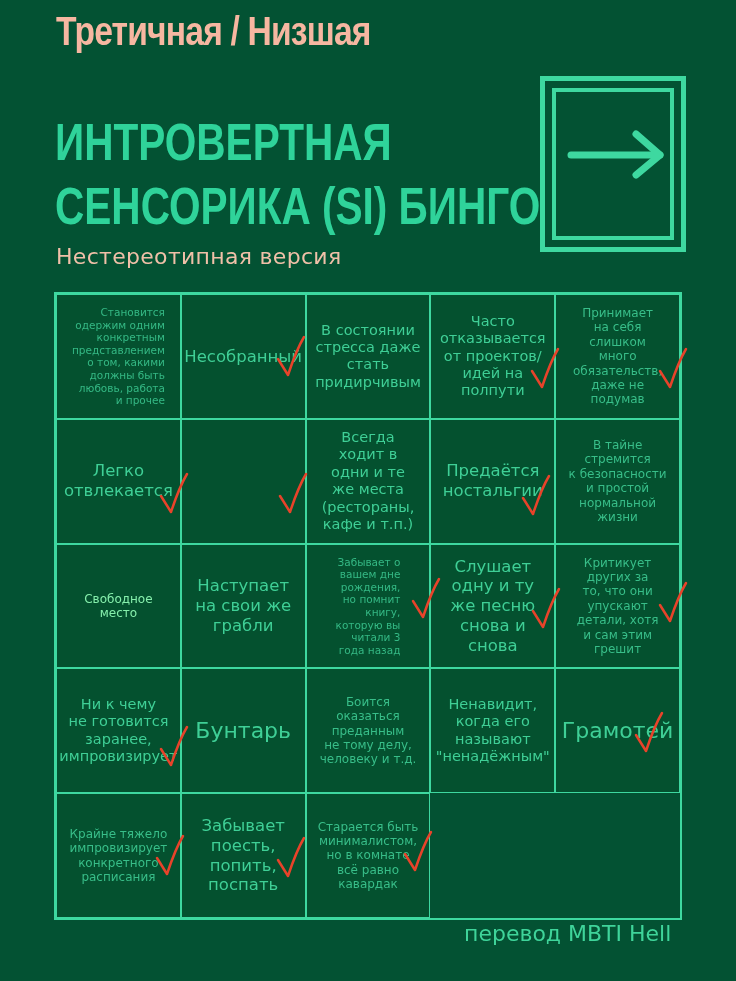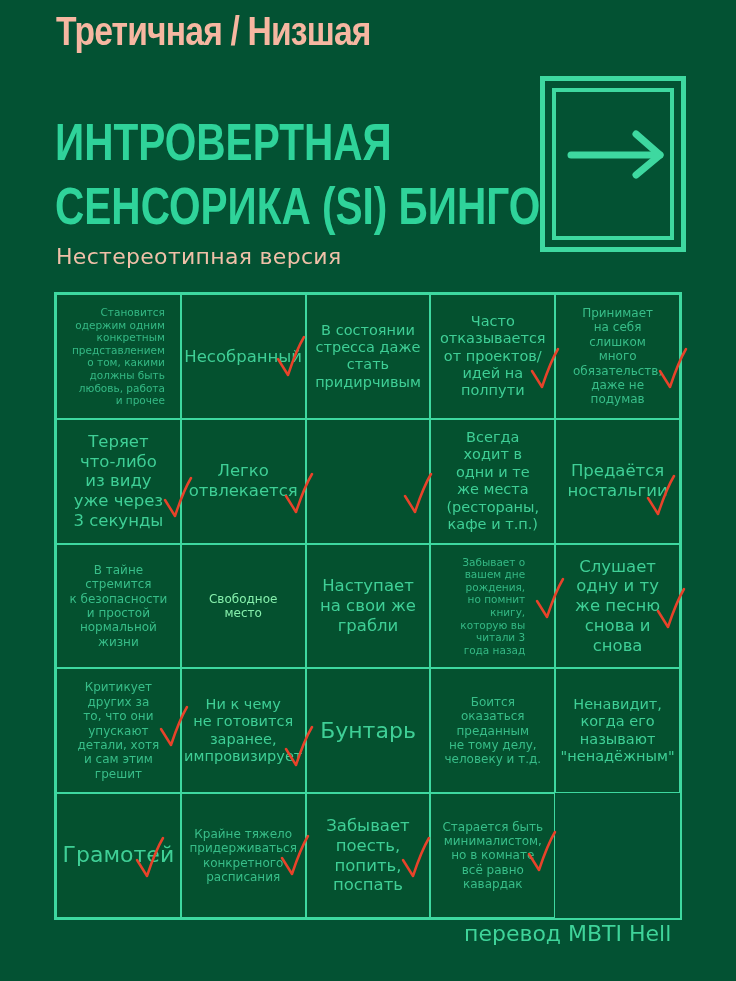--- a/index.html
+++ b/index.html
@@ -114,27 +114,20 @@
 полпути</span><svg class="check" viewBox="0 0 34 46" style="left: 97px; top: 50px;">
         <path d="M4 26 L14 42 C 18 30, 24 14, 30 4"></path>
       </svg></div>
     <div class="cell"><span class="txt s-sm">Принимает
 на себя
 слишком
 много
 обязательств,
 даже не
 подумав</span><svg class="check" viewBox="0 0 34 46" style="left: 100px; top: 50px;">
-        <path d="M4 26 L14 42 C 18 30, 24 14, 30 4"></path>
-      </svg></div>
-    <div class="cell"><span class="txt s-lg">Теряет
-что-либо
-из виду
-уже через
-3 секунды</span><svg class="check" viewBox="0 0 34 46" style="left: 104px; top: 54px;">
         <path d="M4 26 L14 42 C 18 30, 24 14, 30 4"></path>
       </svg></div>
     <div class="cell"><span class="txt s-lg">Легко
 отвлекается</span><svg class="check" viewBox="0 0 34 46" style="left: 100px; top: 50px;">
         <path d="M4 26 L14 42 C 18 30, 24 14, 30 4"></path>
       </svg></div>
     <div class="cell"><svg class="check" viewBox="0 0 34 46" style="left: 94px; top: 50px;">
         <path d="M4 26 L14 42 C 18 30, 24 14, 30 4"></path>
       </svg></div>
     <div class="cell"><span class="txt s-md">Всегда
@@ -197,21 +190,21 @@
 не тому делу,
 человеку и т.д.</span></div>
     <div class="cell"><span class="txt s-md">Ненавидит,
 когда его
 называют
 "ненадёжным"</span></div>
     <div class="cell"><span class="txt s-xl">Грамотей</span><svg class="check" viewBox="0 0 34 46" style="left: 76px; top: 40px;">
         <path d="M4 26 L14 42 C 18 30, 24 14, 30 4"></path>
       </svg></div>
     <div class="cell"><span class="txt s-sm">Крайне тяжело
-придерживаться
+импровизирует
 конкретного
 расписания</span><svg class="check" viewBox="0 0 34 46" style="left: 96px; top: 38px;">
         <path d="M4 26 L14 42 C 18 30, 24 14, 30 4"></path>
       </svg></div>
     <div class="cell"><span class="txt s-lg">Забывает
 поесть,
 попить,
 поспать</span><svg class="check" viewBox="0 0 34 46" style="left: 92px; top: 40px;">
         <path d="M4 26 L14 42 C 18 30, 24 14, 30 4"></path>
       </svg></div>

